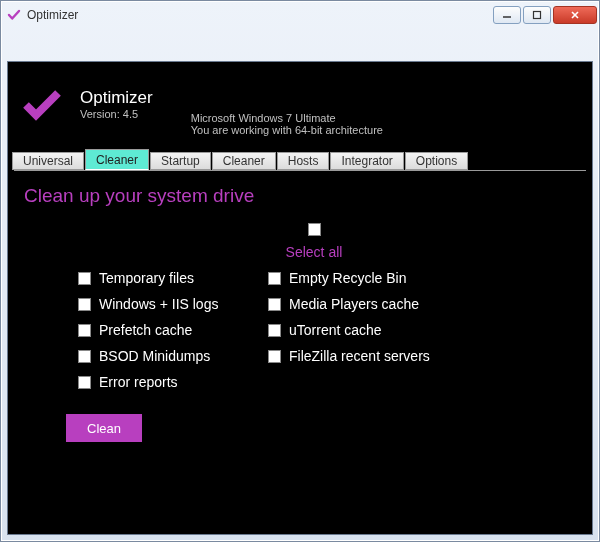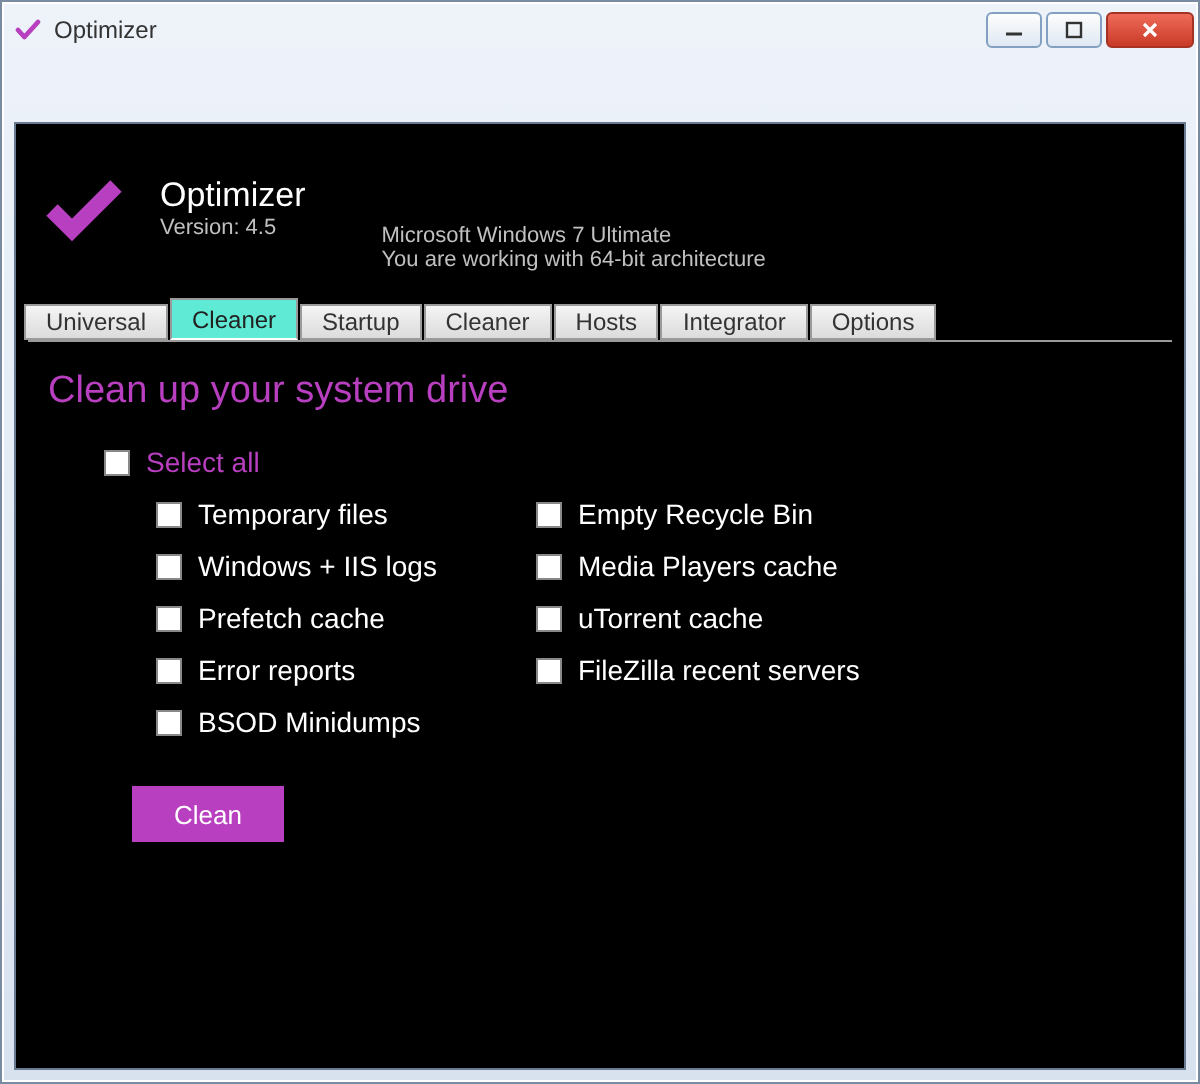--- a/index.html
+++ b/index.html
@@ -107,20 +107,21 @@
     font-size: 19px;
     font-weight: 400;
     margin-bottom: 16px;
   }
   .select-all-row {
     display: flex; align-items: center; gap: 8px;
     margin-left: 28px;
     margin-bottom: 10px;
     color: #b83fbf;
     font-size: 14px;
+    flex-direction: column;
   }
   .columns {
     display: flex; gap: 30px;
     margin-left: 54px;
   }
   .col { display: flex; flex-direction: column; gap: 10px; min-width: 160px; }
   .check-row { display: flex; align-items: center; gap: 8px; font-size: 14px; color: #fff; }
 
   .faux-checkbox {
     width: 13px; height: 13px;
@@ -235,25 +236,25 @@
           <div class="check-row">
             <span class="faux-checkbox"></span>
             <span>Windows + IIS logs</span>
           </div>
           <div class="check-row">
             <span class="faux-checkbox"></span>
             <span>Prefetch cache</span>
           </div>
           <div class="check-row">
             <span class="faux-checkbox"></span>
+            <span>BSOD Minidumps</span>
+          </div>
+          <div class="check-row">
+            <span class="faux-checkbox"></span>
             <span>Error reports</span>
-          </div>
-          <div class="check-row">
-            <span class="faux-checkbox"></span>
-            <span>BSOD Minidumps</span>
           </div>
         </div>
 
         <div class="col">
           <div class="check-row">
             <span class="faux-checkbox"></span>
             <span>Empty Recycle Bin</span>
           </div>
           <div class="check-row">
             <span class="faux-checkbox"></span>

